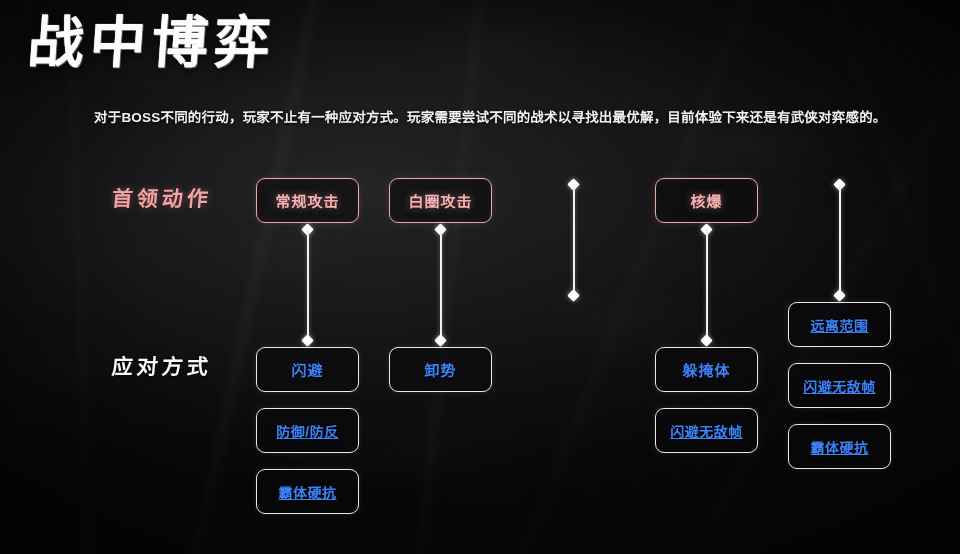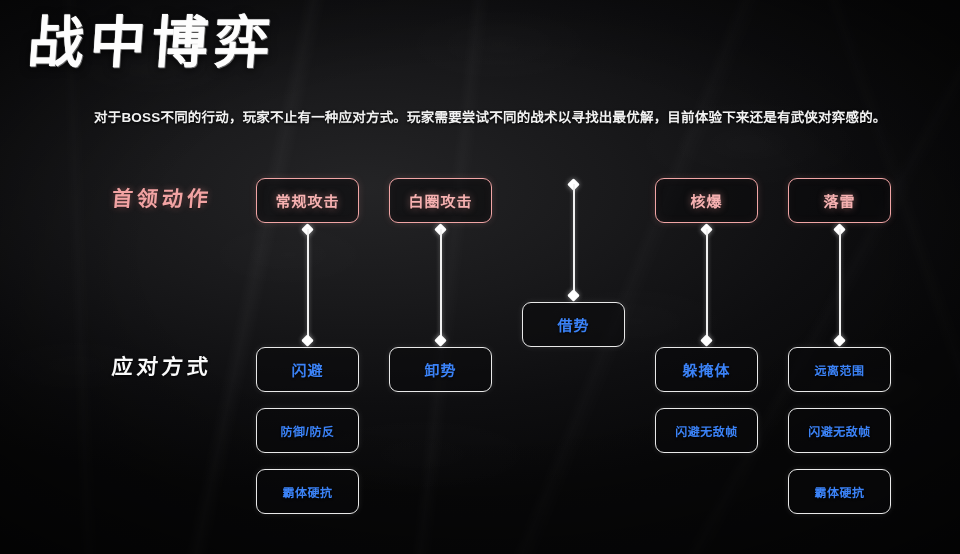--- a/index.html
+++ b/index.html
@@ -137,21 +137,21 @@
     color: #f6b1b1;
     text-shadow: 0 0 7px rgba(242,160,160,.5), 0 1px 2px rgba(0,0,0,.9);
     box-shadow: 0 0 7px rgba(240,150,150,.18), inset 0 0 10px rgba(240,150,150,.05);
   }
   .node.counter {
     border: 1.6px solid #e9e9e9;
     color: #3b82f6;
     text-shadow: 0 1px 2px rgba(0,0,0,.9);
     box-shadow: 0 0 6px rgba(255,255,255,.1);
   }
-  .node.small { font-size: 12px; letter-spacing: .5px; }
+  .node.small { font-size: 14px; letter-spacing: .5px; text-decoration: underline; }
 
   
   .connector {
     position: relative;
     width: 103px;
     height: 124px;
     flex: 0 0 auto;
   }
   .connector .line {
     position: absolute;
@@ -219,37 +219,35 @@
       </div>
       <div class="node counter">卸势</div>
     </div>
 
     <div class="column">
       <div class="connector">
         <div class="diamond top"></div>
         <div class="line"></div>
         <div class="diamond bottom"></div>
       </div>
-      <div class="node counter">借势</div>
     </div>
 
     <div class="column">
       <div class="node boss">核爆</div>
       <div class="connector">
         <div class="diamond top"></div>
         <div class="line"></div>
         <div class="diamond bottom"></div>
       </div>
       <div class="node counter">躲掩体</div>
       <div class="stack-gap"></div>
       <div class="node counter small">闪避无敌帧</div>
     </div>
 
     <div class="column">
-      <div class="node boss">落雷</div>
       <div class="connector">
         <div class="diamond top"></div>
         <div class="line"></div>
         <div class="diamond bottom"></div>
       </div>
       <div class="node counter small">远离范围</div>
       <div class="stack-gap"></div>
       <div class="node counter small">闪避无敌帧</div>
       <div class="stack-gap"></div>
       <div class="node counter small">霸体硬抗</div>

